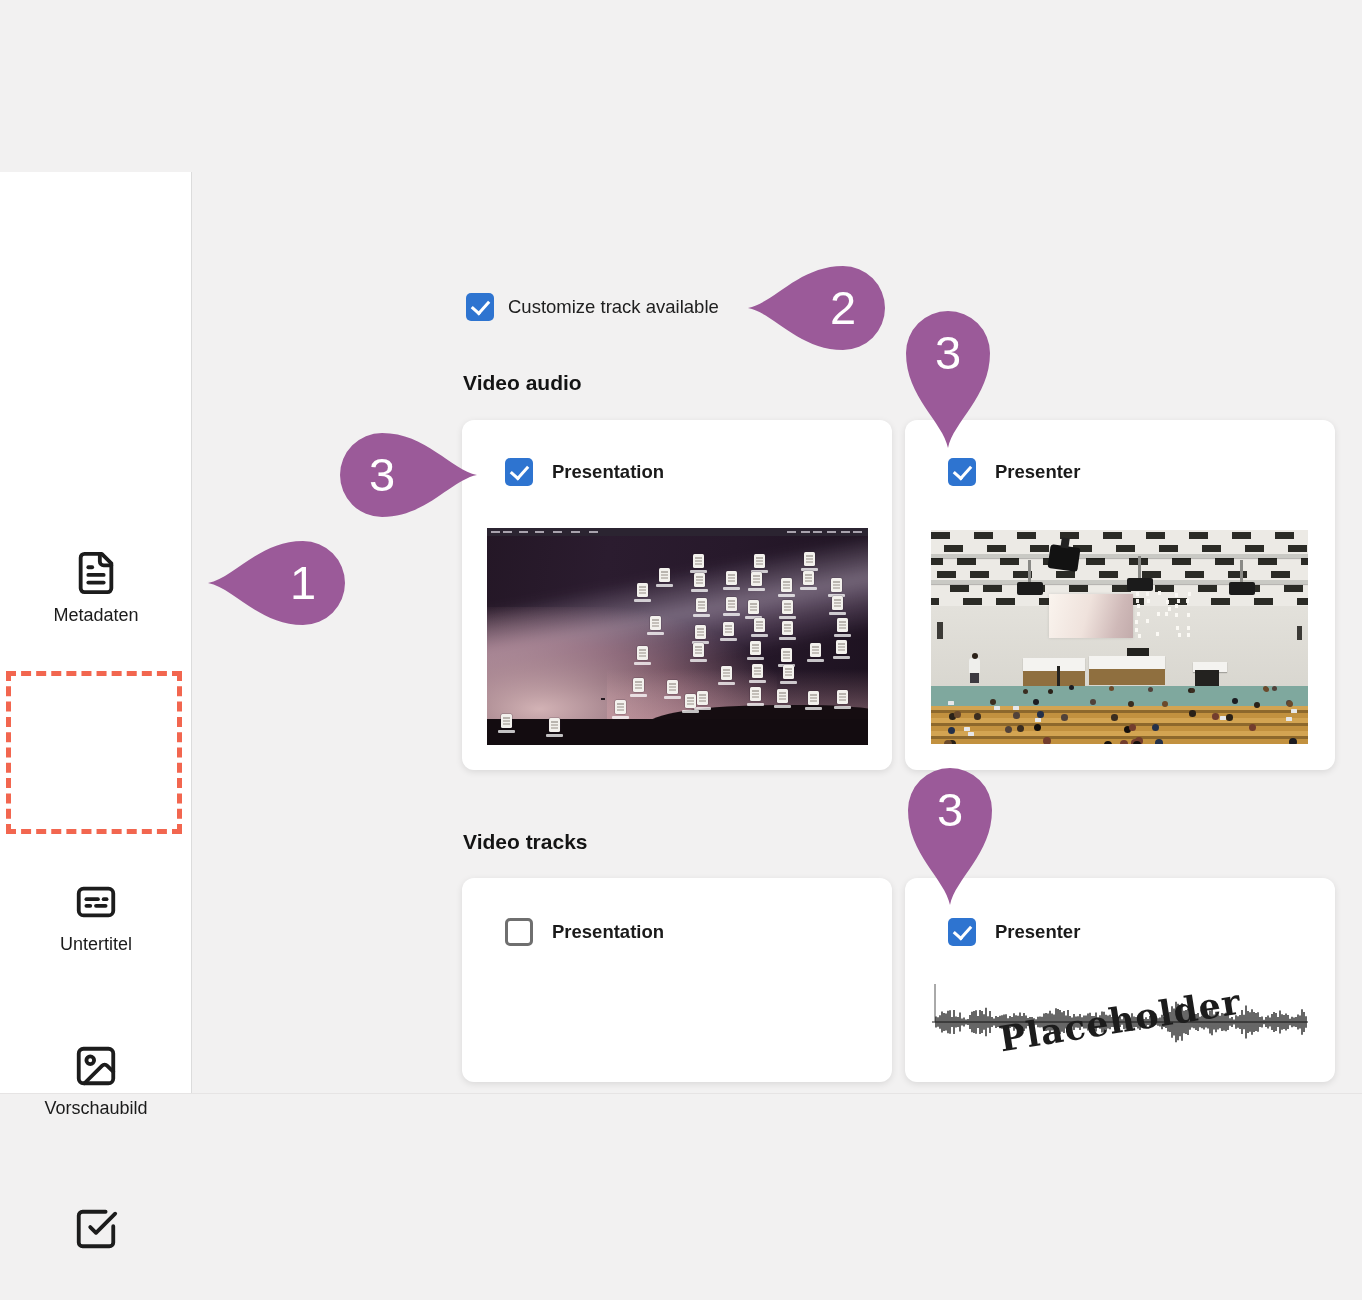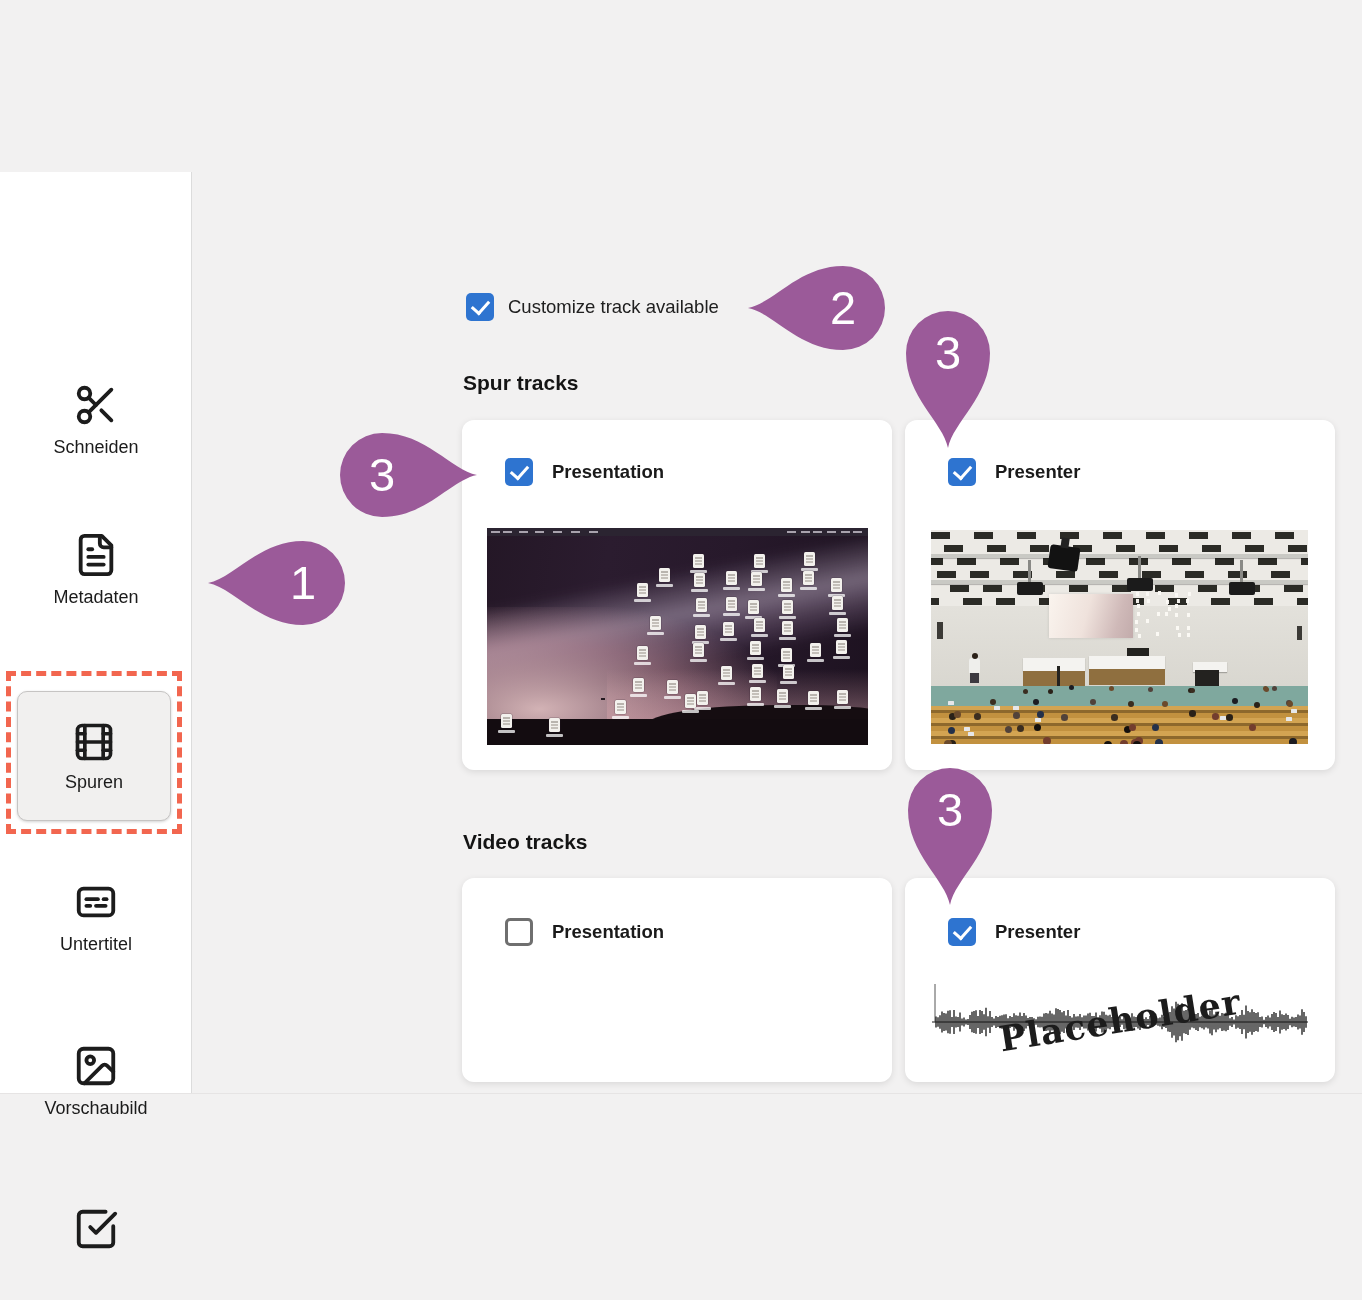--- a/index.html
+++ b/index.html
@@ -136,64 +136,35 @@
 </style>
 </head>
 <body>
 
 <div id="app">
 
   <div class="app-bottom-line"></div>
 
   <nav class="sidebar">
 
-    <div class="side-item" style="top:210px;">
-      <span class="icn">
-        <svg viewBox="0 0 24 24">
-            <circle cx="6" cy="6" r="3"></circle>
-            <path d="M8.12 8.12 12 12"></path>
-            <path d="M20 4 8.12 15.88"></path>
-            <circle cx="6" cy="18" r="3"></circle>
-            <path d="M14.8 14.8 20 20"></path>
-          </svg>
-      </span>
-      <span class="lbl">Schneiden</span>
-    </div>
-
-    <div class="side-item" style="top:360px;">
+
+    <div class="side-item" style="top:378px;">
       <span class="icn">
         <svg viewBox="0 0 24 24">
             <path d="M15 2H6a2 2 0 0 0-2 2v16a2 2 0 0 0 2 2h12a2 2 0 0 0 2-2V7Z"></path>
             <path d="M14 2v4a2 2 0 0 0 2 2h4"></path>
             <path d="M10 9H8"></path>
             <path d="M16 13H8"></path>
             <path d="M16 17H8"></path>
           </svg>
       </span>
       <span class="lbl">Metadaten</span>
     </div>
 
     <div class="spuren-highlight"></div>
-    <div class="spuren-btn">
-      <span class="icn">
-        <svg viewBox="0 0 24 24">
-            <rect x="3" y="3" width="18" height="18" rx="2.5"></rect>
-            <path d="M7 3v18"></path>
-            <path d="M17 3v18"></path>
-            <path d="M3 7.5h4"></path>
-            <path d="M3 12h4"></path>
-            <path d="M3 16.5h4"></path>
-            <path d="M17 7.5h4"></path>
-            <path d="M17 12h4"></path>
-            <path d="M17 16.5h4"></path>
-            <path d="M7 12h10"></path>
-          </svg>
-      </span>
-      <span class="lbl">Spuren</span>
-    </div>
 
     <div class="side-item" style="top:871px;">
       <span class="icn">
         <svg viewBox="0 0 24 24">
             <rect x="3" y="3" width="18" height="18" rx="2.5"></rect>
             <circle cx="9" cy="9" r="2"></circle>
             <path d="m21 15-3.1-3.1a2 2 0 0 0-2.8 0L6 21"></path>
           </svg>
       </span>
       <span class="lbl">Vorschaubild</span>
@@ -222,21 +193,21 @@
       <span class="lbl"></span>
     </div>
   </nav>
 
 
   <div class="customize-row">
     <span class="cbx checked"></span>
     <span class="lbl">Customize track available</span>
   </div>
 
-  <h2 class="section-heading heading-video">Spur tracks</h2>
+  <h2 class="section-heading heading-video">Video audio</h2>
 
   <section class="card card-v1">
     <div class="card-head">
       <span class="cbx checked"></span>
       <span class="lbl">Presentation</span>
     </div>
     <div class="thumb thumb-desktop" id="desktopThumb">
       <div class="dt-beam"></div>
       <div class="dt-glow"></div>
       <div class="dt-glow2"></div>

